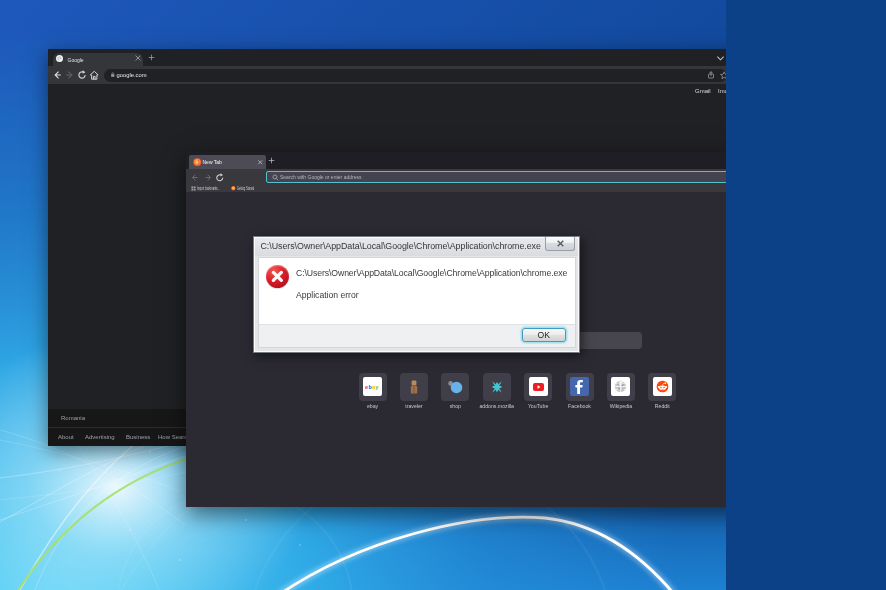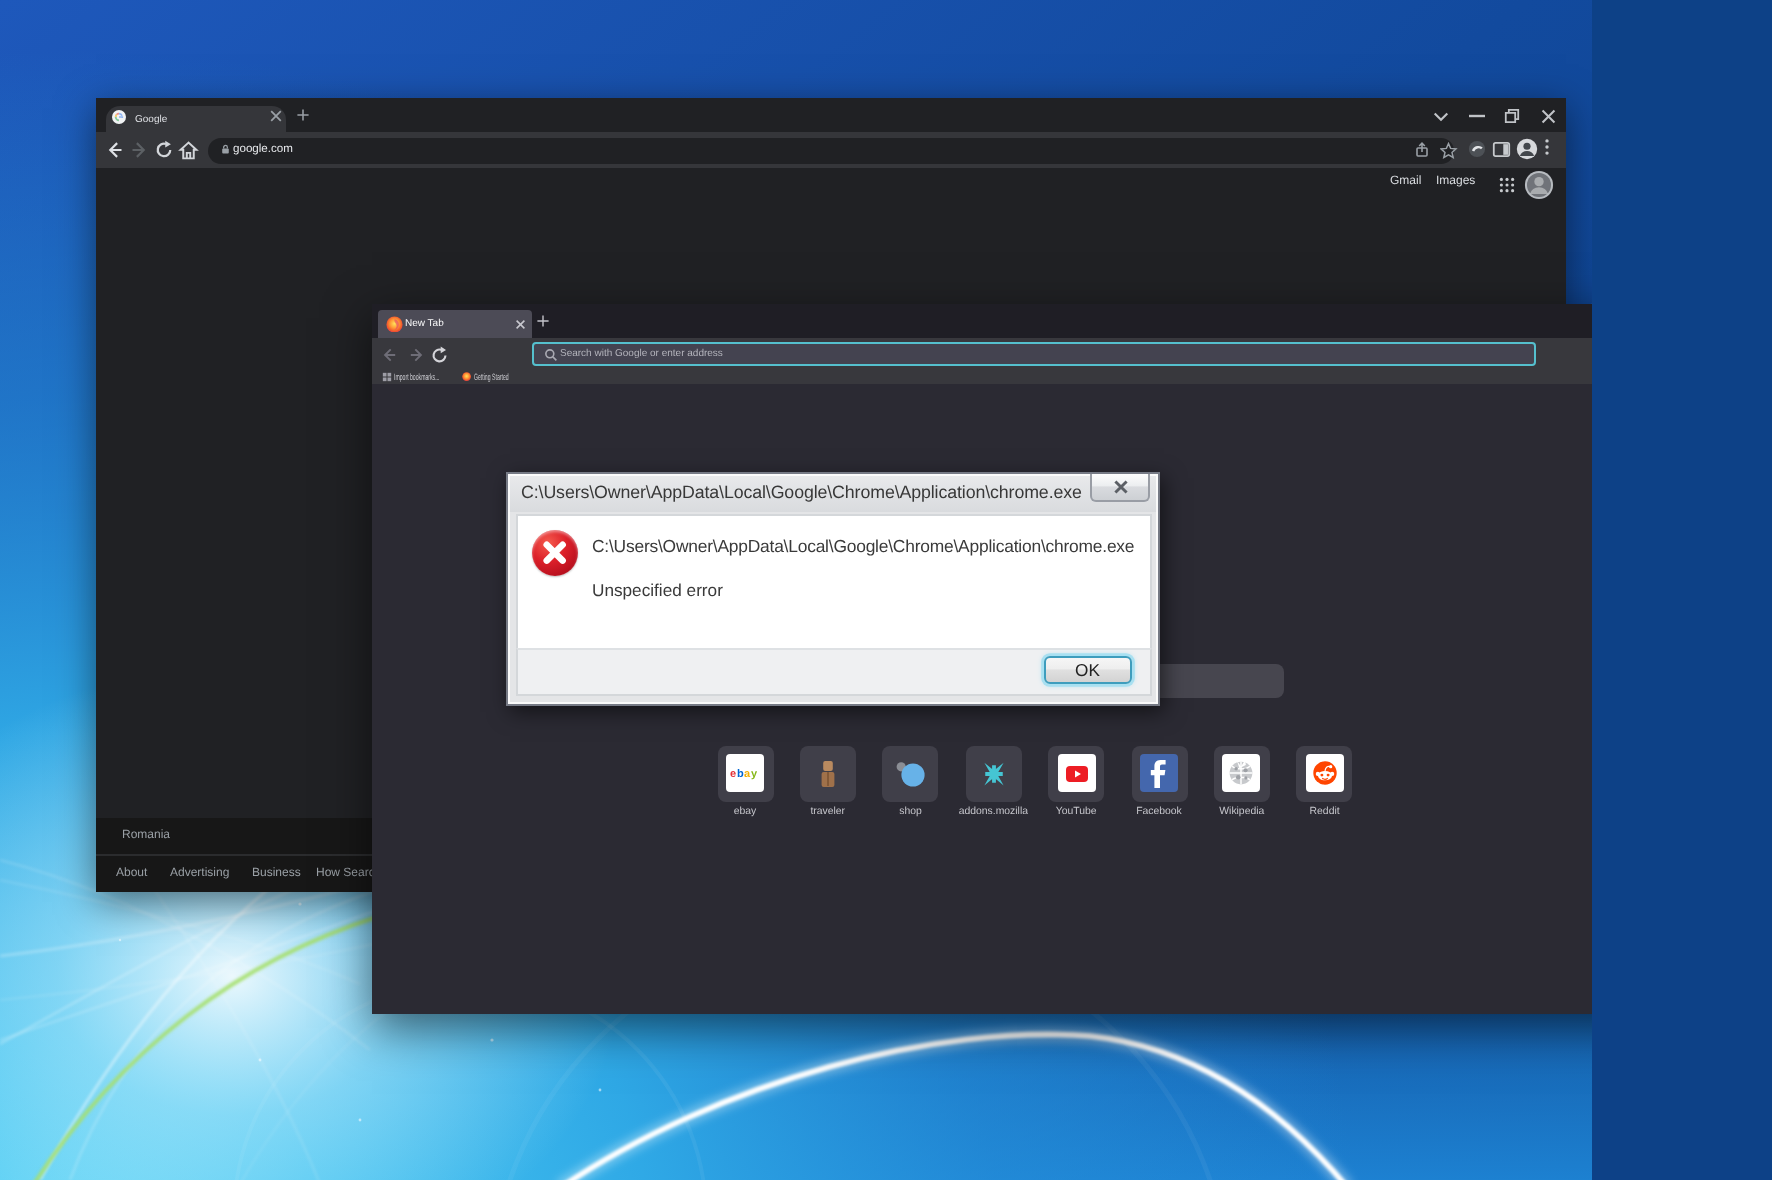--- a/index.html
+++ b/index.html
@@ -1,16 +1,16 @@
 <!DOCTYPE html>
 <html><head><meta charset="utf-8">
 <style>
 *{margin:0;padding:0;box-sizing:border-box}
 html,body{width:886px;height:590px;overflow:hidden;background:#0d4187;font-family:"Liberation Sans",sans-serif}
-#stage{position:relative;width:796px;height:590px;overflow:hidden}
+#stage{position:relative;width:726px;height:590px;overflow:hidden}
 .abs{position:absolute}
 svg.abs{display:block}
 
 #cw{position:absolute;will-change:transform;left:48px;top:49px;width:735px;height:397px;background:#202124;box-shadow:0 5px 18px rgba(0,0,0,.5)}
 #cw .tab{position:absolute;left:5px;top:3.6px;width:90px;height:13.4px;background:#35363a;border-radius:7px 7px 0 0}
 #cw .tabtxt{position:absolute;left:14.5px;top:4px;font-size:5px;color:#dfe1e5}
 #cw .toolbar{position:absolute;left:0;top:17px;right:0;height:18px;background:#35363a}
 #cw .pill{position:absolute;left:55.5px;top:2.5px;width:623px;height:13px;border-radius:6.5px;background:#202124}
 #cw .url{position:absolute;left:13px;top:3.2px;font-size:5.8px;color:#e8eaed}
 #cw .content{position:absolute;left:0;top:35px;right:0;bottom:37px;background:#202124}
@@ -411,16 +411,16 @@
         </svg>
   </div>
   <div class="client"></div>
   <div class="foot"></div>
   <div class="err">
     <svg class="abs" style="left:4.4px;top:4.4px" width="14.7" height="14.7" viewBox="0 0 14 14">
       <path d="M3.2 3.2 L10.8 10.8 M10.8 3.2 L3.2 10.8" stroke="#fff" stroke-width="3.1" stroke-linecap="round"></path>
     </svg>
   </div>
   <div class="l1">C:\Users\Owner\AppData\Local\Google\Chrome\Application\chrome.exe</div>
-  <div class="l2">Unspecified error</div>
+  <div class="l2">Application error</div>
   <div class="ok">OK</div>
 </div>
 </div>
 
 </body></html>

